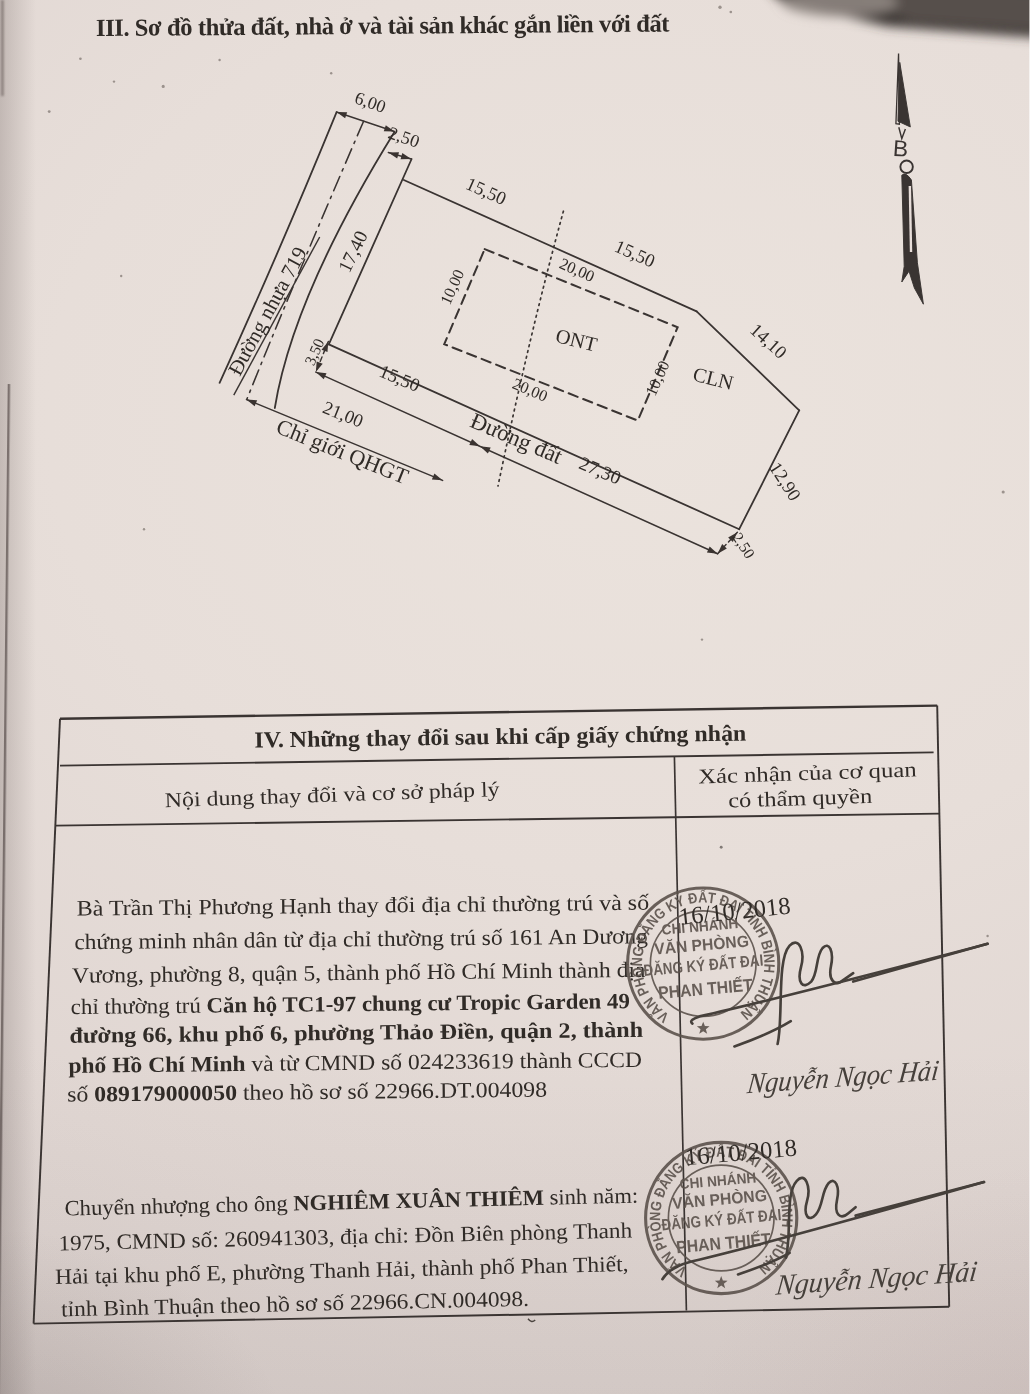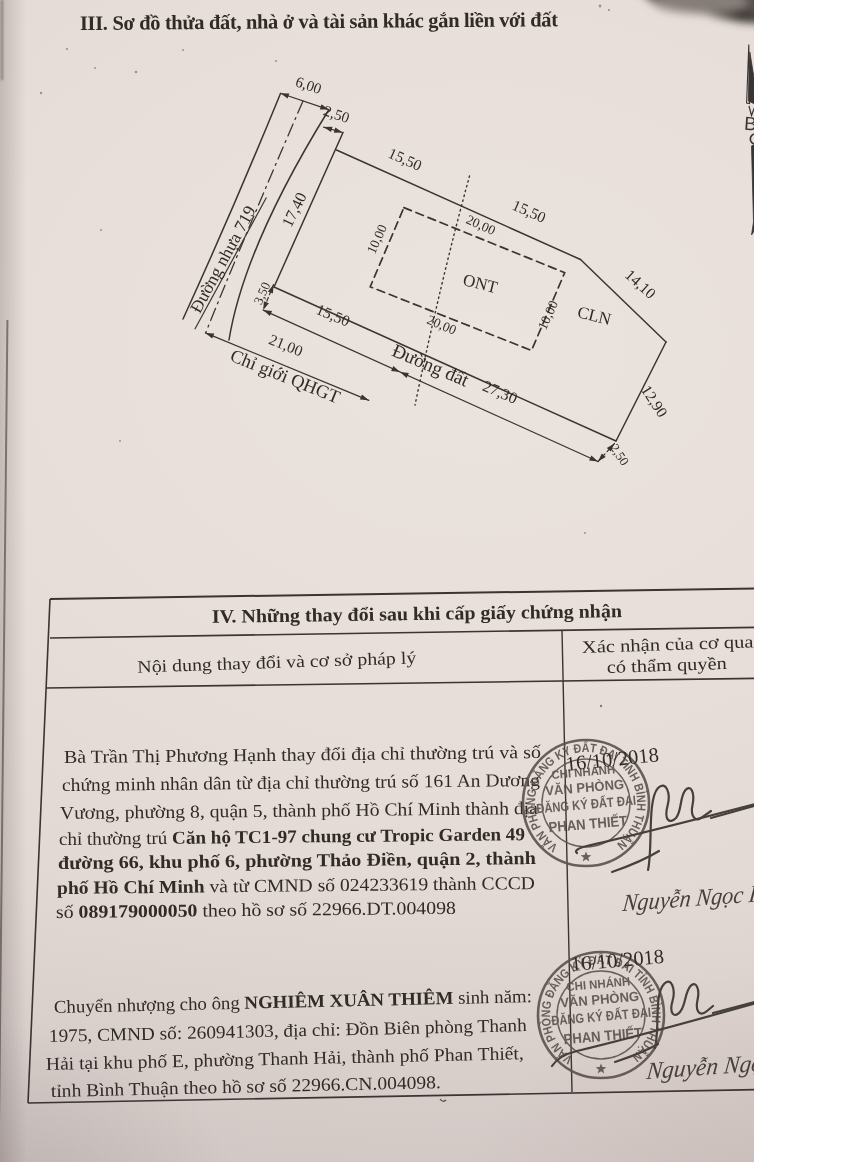--- a/index.html
+++ b/index.html
@@ -1,16 +1,16 @@
 <!DOCTYPE html>
 <html><head>
 <meta charset="utf-8">
 <style>
 html,body{margin:0;padding:0;}
-#page{position:relative;width:754px;height:1162px;overflow:hidden;
+#page{position:relative;width:858px;height:1162px;overflow:hidden;
  background:
   radial-gradient(380px 300px at -2% 106%, rgba(90,78,75,0.20), rgba(90,78,75,0.0) 70%),
   radial-gradient(500px 380px at 106% 106%, rgba(140,100,100,0.12), rgba(140,100,100,0.0) 70%),
   linear-gradient(to right, rgba(72,60,58,0.22), rgba(72,60,58,0.0) 3.5%),
   linear-gradient(to bottom, rgba(60,50,48,0.0) 75%, rgba(60,50,48,0.06) 100%),
   radial-gradient(1250px 950px at 63% 30%, #ebe3dd 0%, #e7ded9 40%, #e0d6d2 72%, #d7cdca 100%);
  font-family:"Liberation Serif", serif;}
 svg{font-family:"Liberation Serif", serif;}
 .sans{font-family:"Liberation Sans", sans-serif;}
 </style>

